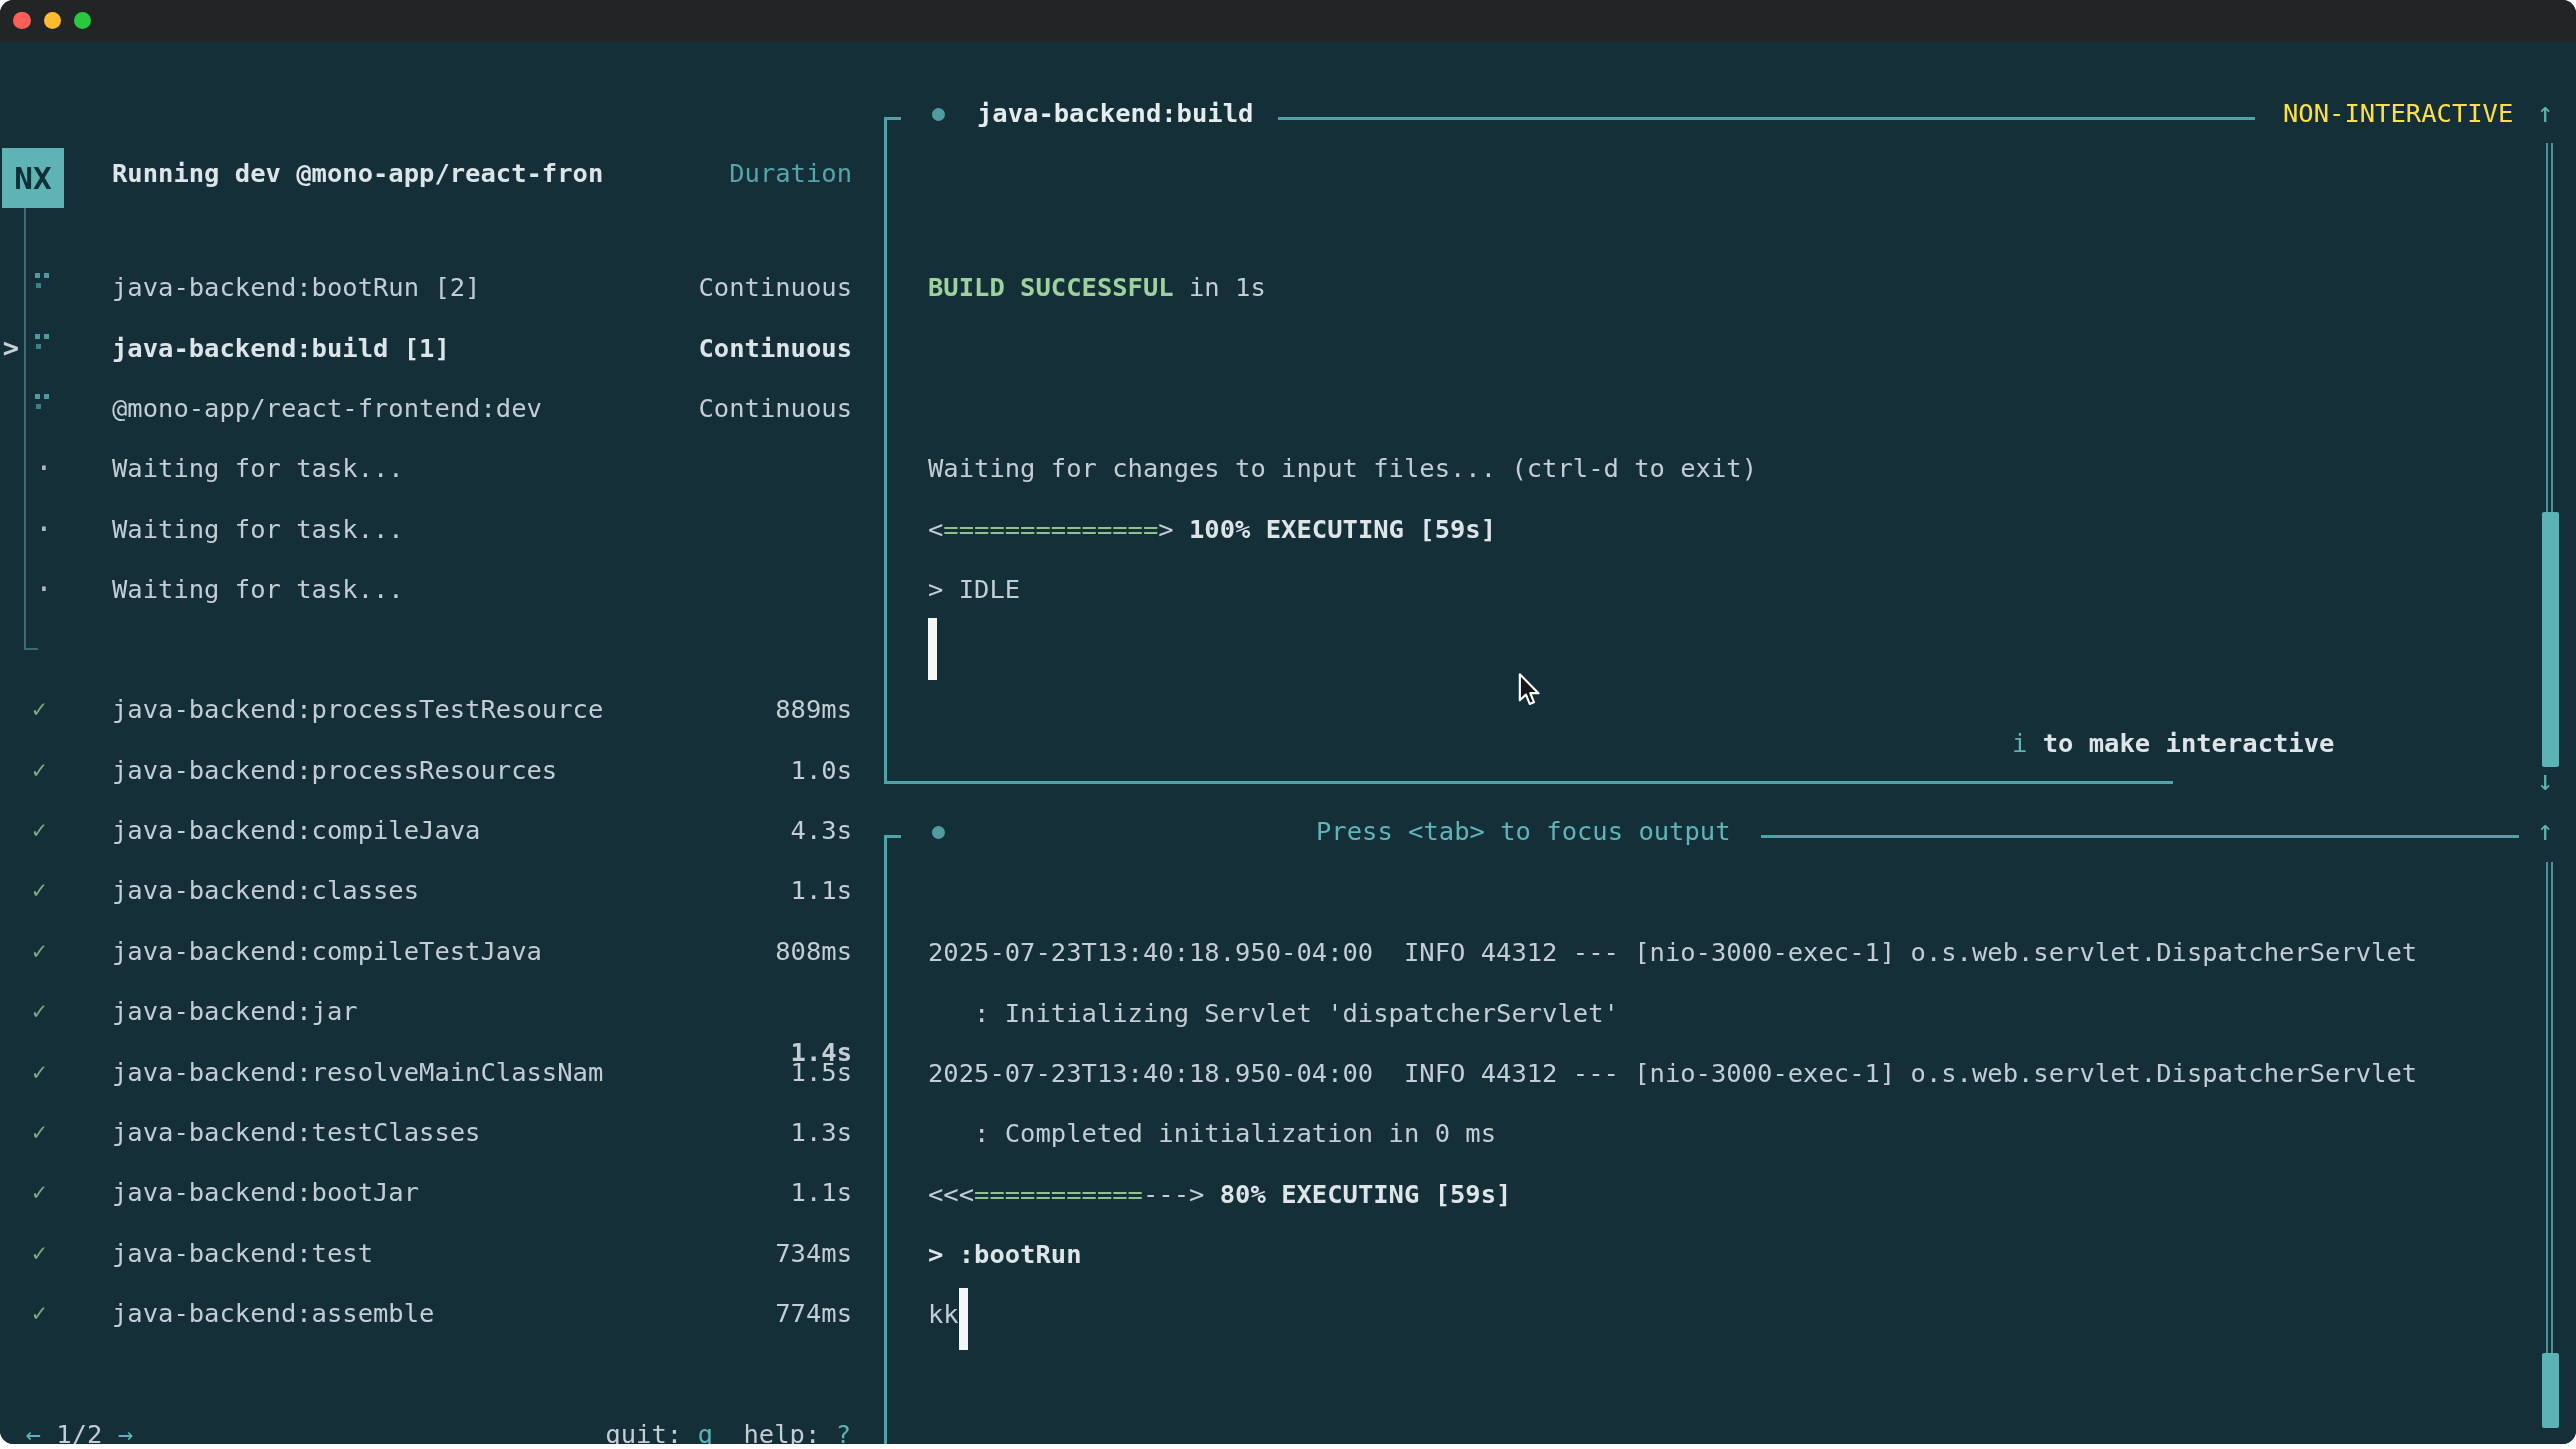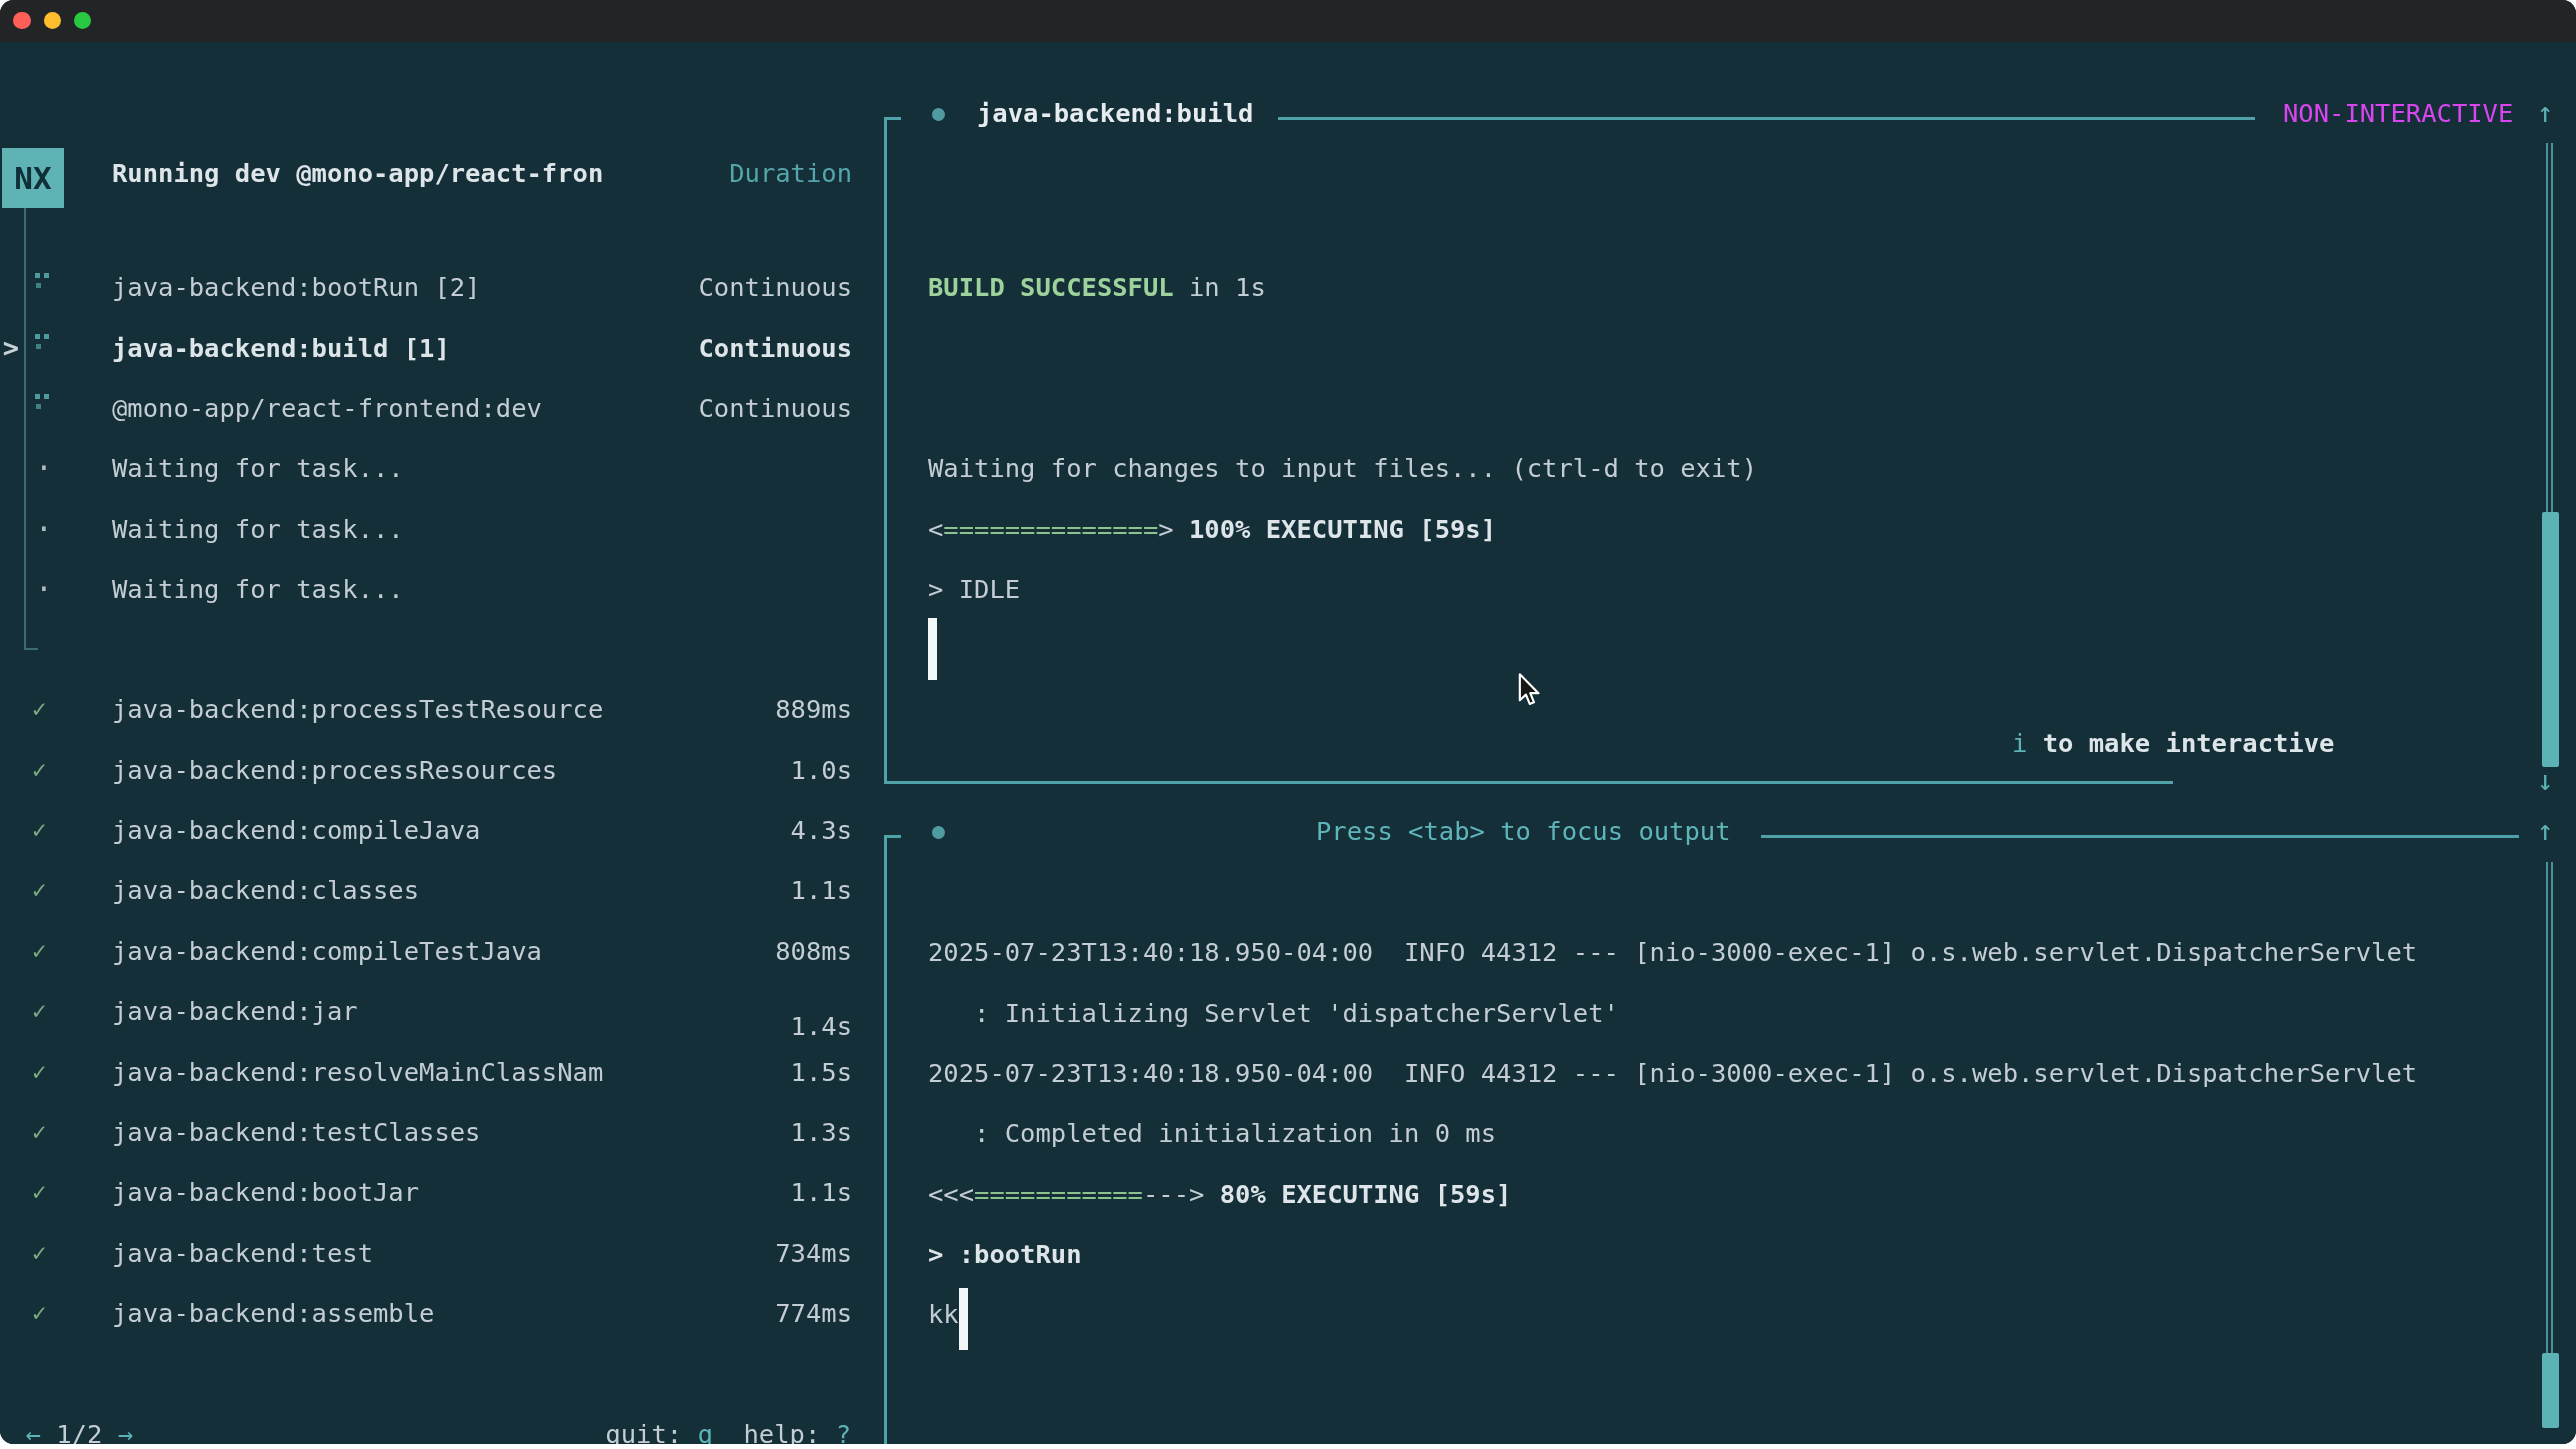--- a/index.html
+++ b/index.html
@@ -120,21 +120,21 @@
         <span class="t rv" style="top:818px;">1.1s</span>
       </div>
       <div>
         <span class="check" style="left:32px;top:879px;">✓</span>
         <span class="t" style="left:112px;top:879px;">java-backend:compileTestJava</span>
         <span class="t rv" style="top:879px;">808ms</span>
       </div>
       <div>
         <span class="check" style="left:32px;top:939px;">✓</span>
         <span class="t" style="left:112px;top:939px;">java-backend:jar</span>
-        <span class="t rv" style="top:954px;">1.4s</span>
+        <span class="t rv" style="top:980px;font-weight:bold;">1.4s</span>
       </div>
       <div>
         <span class="check" style="left:32px;top:1000px;">✓</span>
         <span class="t" style="left:112px;top:1000px;">java-backend:resolveMainClassNam</span>
         <span class="t rv" style="top:1000px;">1.5s</span>
       </div>
       <div>
         <span class="check" style="left:32px;top:1060px;">✓</span>
         <span class="t" style="left:112px;top:1060px;">java-backend:testClasses</span>
         <span class="t rv" style="top:1060px;">1.3s</span>
@@ -156,21 +156,21 @@
       </div>
 
       <div class="t" style="left:25.5px;top:1362px;"><span class="teal">←</span><span> </span><span>1/2</span><span> </span><span class="teal">→</span></div>
       <div class="t" style="left:402px;top:1362px;width:449px;text-align:right;"><span>quit: </span><span class="teal">q</span><span>  help: </span><span class="teal">?</span></div>
 
       <div class="rule" style="left:884px;top:75px;width:17.4px;"></div>
       <div class="pborder" style="left:884px;top:75px;height:667px;"></div>
       <div class="rule" style="left:1278px;top:75px;width:977px;"></div>
       <span class="bullet" style="left:932px;top:41px;">●</span>
       <div class="t wt" style="left:977px;top:41px;">java-backend:build</div>
-      <div class="t" style="left:2283px;top:41px;color:#d946ef;">NON-INTERACTIVE</div>
+      <div class="t" style="left:2283px;top:41px;color:#fde047;">NON-INTERACTIVE</div>
       <div class="arrowglyph" style="left:2537px;top:41px;">↑</div>
 
       <div class="t" style="left:928px;top:215px;"><span class="green">BUILD SUCCESSFUL</span><span> in 1s</span></div>
       <div class="t" style="left:928px;top:396px;">Waiting for changes to input files... (ctrl-d to exit)</div>
       <div class="t" style="left:928px;top:457px;"><span>&lt;</span><span class="bargreen">==============</span><span>&gt;</span><span class="b"> 100% EXECUTING [59s]</span></div>
       <div class="t" style="left:928px;top:517px;">&gt; IDLE</div>
       <div class="cursor" style="left:928px;top:576px;"></div>
 
       <div class="rule" style="left:884px;top:739px;width:1289px;"></div>
       <div class="t" style="left:2012px;top:671px;width:512px;"><span class="teal">i</span><span class="b"> to make interactive</span></div>

